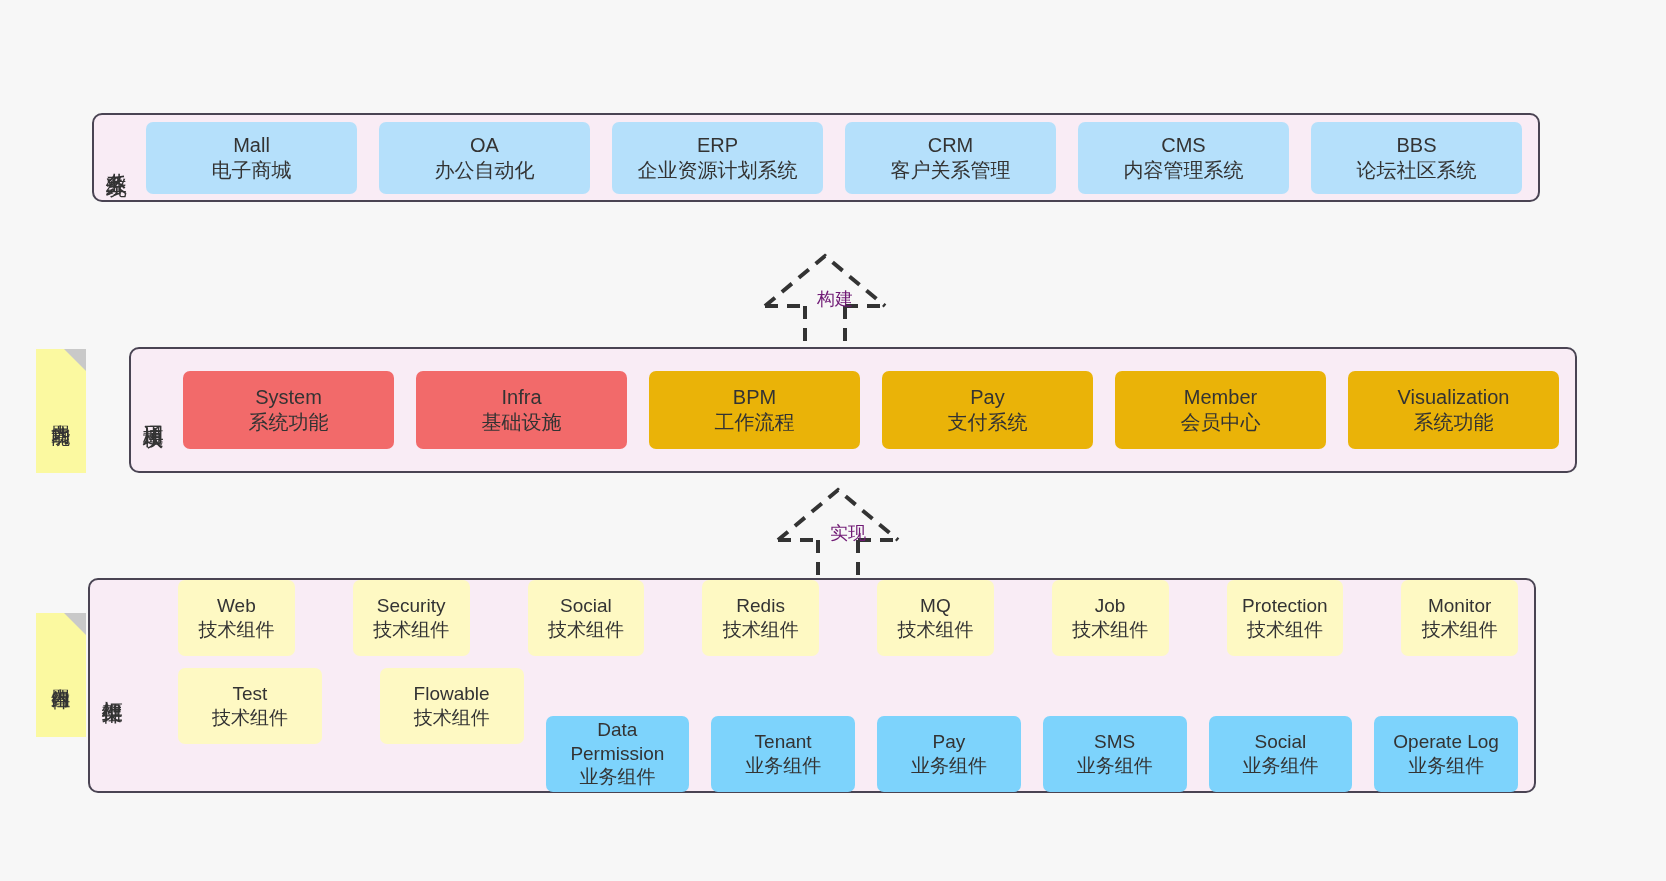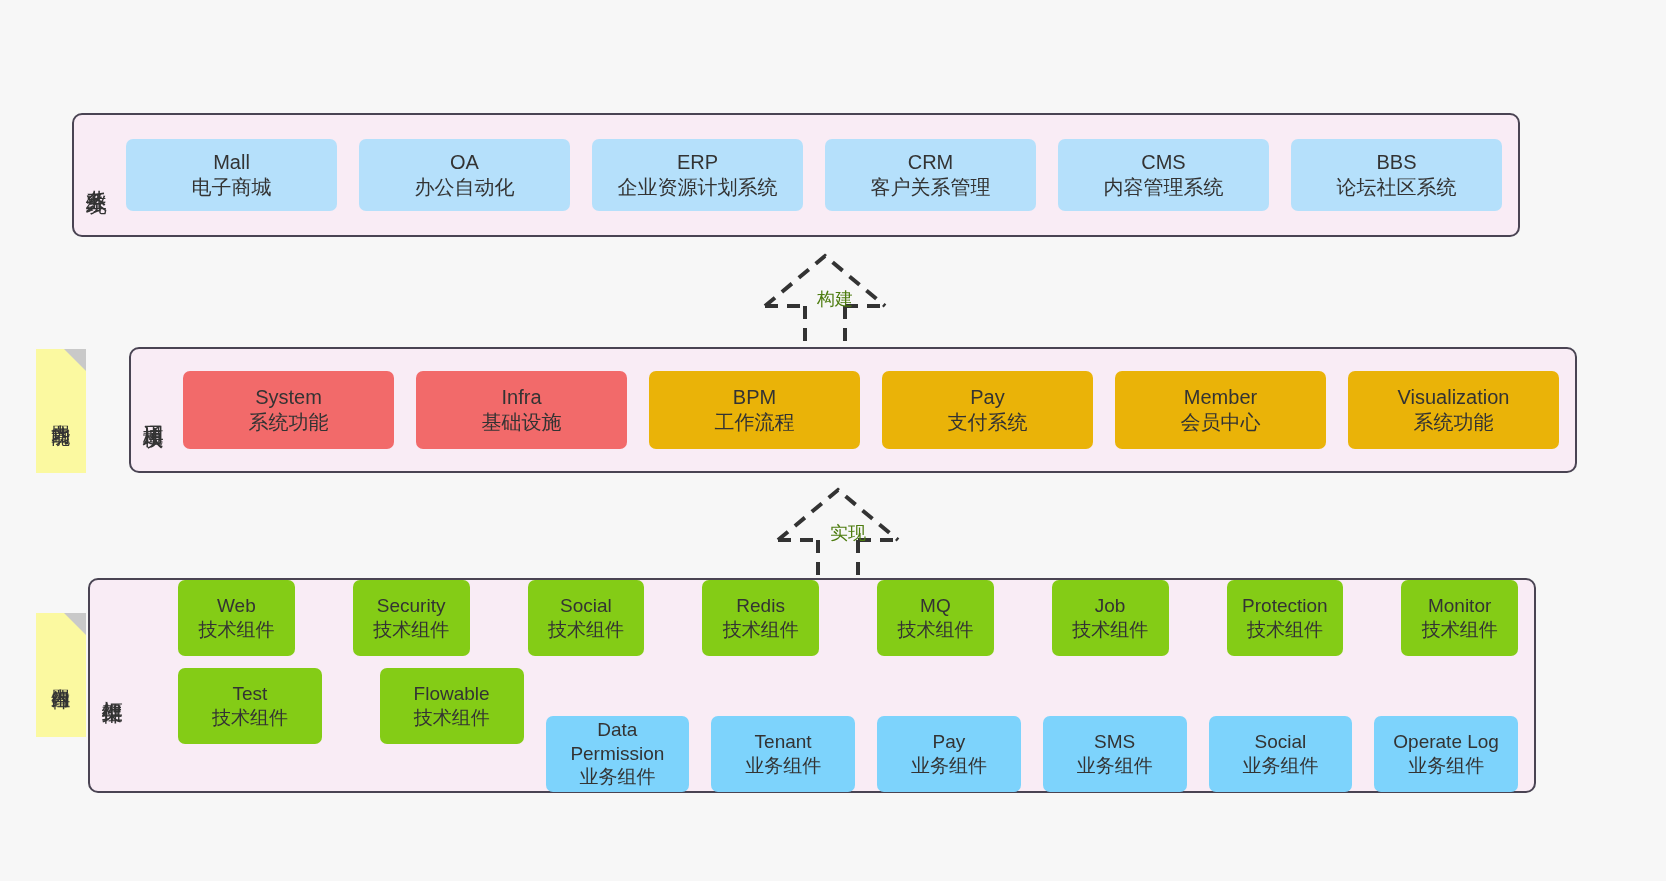--- a/index.html
+++ b/index.html
@@ -77,25 +77,25 @@
     color: #333333;
     padding: 6px 4px;
     box-sizing: border-box;
   }
   .card .t-en { display: block; }
   .card .t-cn { display: block; }
 
   .c-blue       { background: #b5e0fb; }
   .c-red        { background: #f26a6a; }
   .c-pink       { background: #eab308; }
-  .c-green      { background: #84cc16; margin-left: 36px; }
+  .c-green      { background: #fef9c3; margin-left: 36px; }
   .c-lightgreen { background: #7dd3fc; margin-top: 48px; }
 
   
-  #layer-business { left: 72px; top: 113px; width: 1448px; height: 124px; }
+  #layer-business { left: 92px; top: 113px; width: 1448px; height: 89px; }
   #layer-business .layer-body { padding: 0 16px 0 8px; }
   #layer-business .card { height: 72px; }
 
   
   #layer-common { left: 88px; top: 347px; width: 1448px; height: 126px; margin-left: 41px; }
   #layer-common .layer-body { padding: 0 16px 0 8px; }
   #layer-common .card { height: 78px; }
 
   
   #layer-framework { left: 88px; top: 578px; width: 1448px; height: 215px; }
@@ -132,21 +132,21 @@
   #note-components { left: 36px; top: 613px; width: 50px; height: 124px; }
 
   
   .connector {
     position: absolute;
     pointer-events: none;
   }
   .conn-label {
     position: absolute;
     font-size: 18px;
-    color: #4d7c0f;
+    color: #701a75;
     background: transparent;
     white-space: nowrap;
     line-height: 1;
   }
   #conn-build  { left: 745px; top: 248px; width: 180px; height: 100px; }
   #conn-build .conn-label  { left: 72px; top: 42px; }
   #conn-impl   { left: 758px; top: 482px; width: 180px; height: 100px; }
   #conn-impl  .conn-label  { left: 72px; top: 42px; }
 </style>
 </head>

